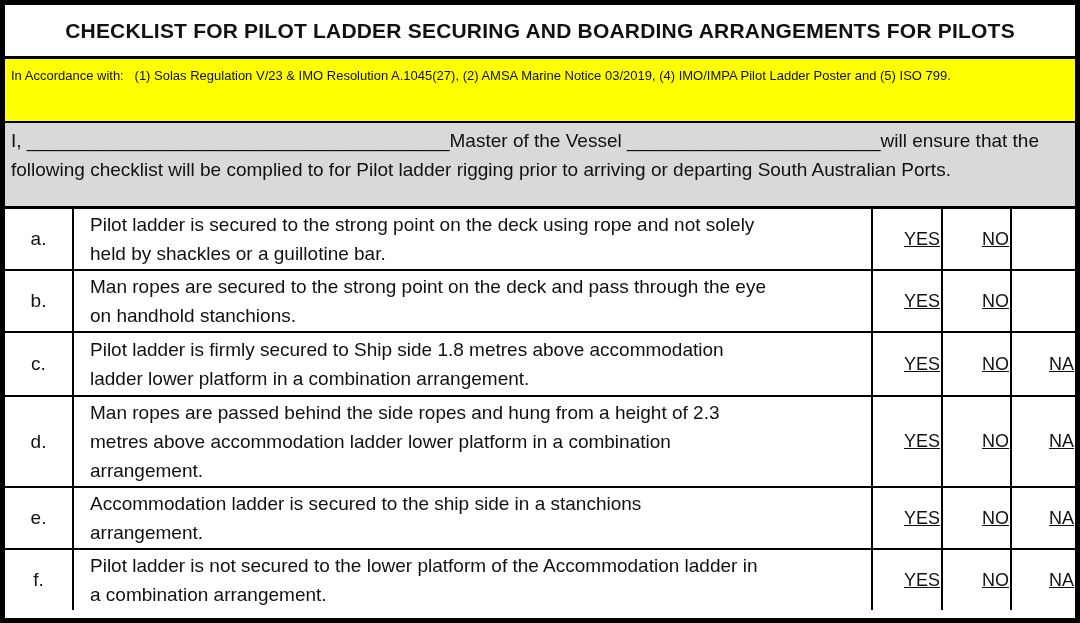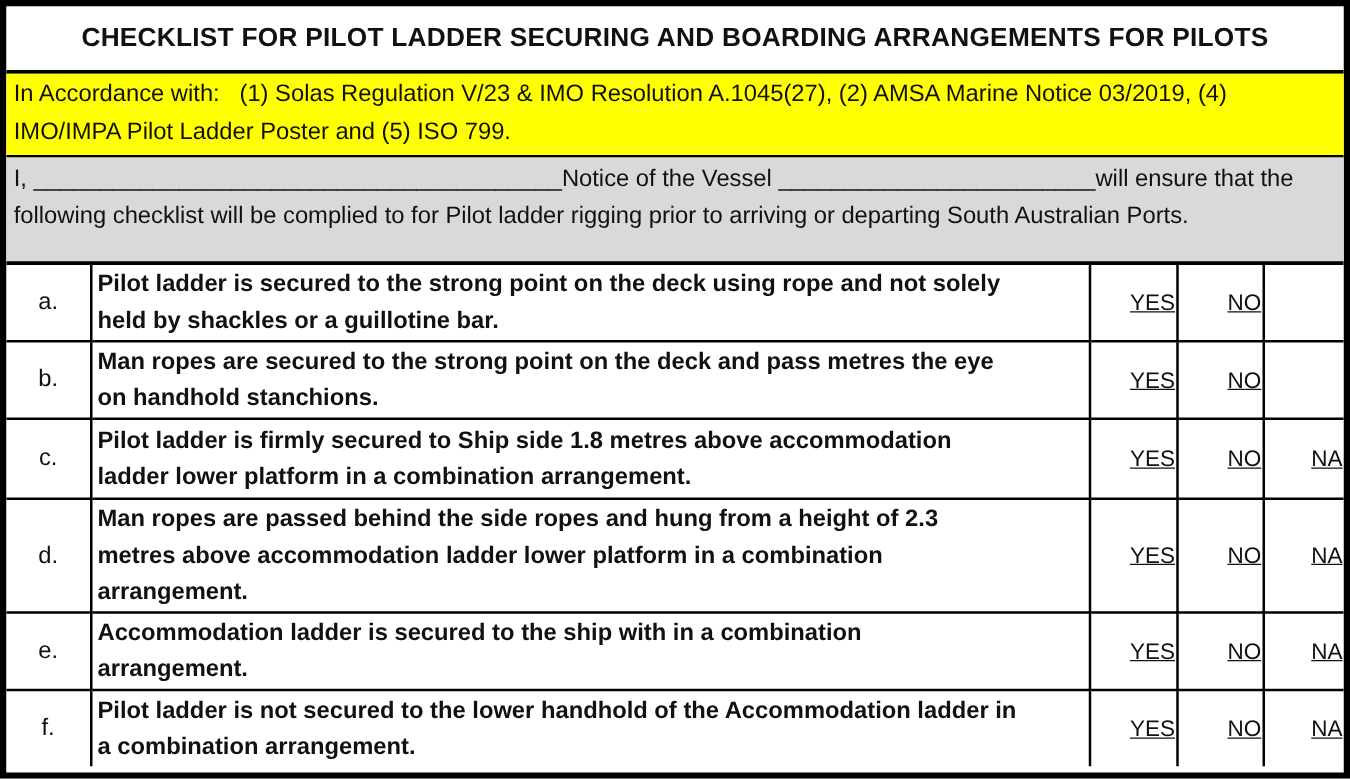--- a/index.html
+++ b/index.html
@@ -24,21 +24,21 @@
     font-size: 21px;
     letter-spacing: 0.2px;
     text-align: center;
   }
   .accordance {
     background: #FFFF00;
     border-bottom: 2px solid #000000;
     box-sizing: border-box;
     min-height: 64px;
     padding: 2px 6px 3px 6px;
-    font-size: 19px;
+    font-size: 13px;
     line-height: 30px;
     white-space: pre-wrap;
   }
   .declaration {
     background: #D9D9D9;
     border-bottom: 3px solid #000000;
     box-sizing: border-box;
     min-height: 86px;
     padding: 3px 6px 5px 6px;
     font-size: 19px;
@@ -53,65 +53,64 @@
     table-layout: fixed;
     font-size: 19px;
   }
   table.checklist td {
     border: 2px solid #000000;
     vertical-align: middle;
     box-sizing: border-box;
   }
   td.letter-cell { text-align: center; font-size: 19px; }
   td.desc-cell {
-    padding: 1px 4px;
+    padding: 1px 16px;
     line-height: 29px;
     white-space: pre-wrap;
-    font-weight: bold;
   }
   td.opt-cell { text-align: right; font-size: 18px; text-decoration: underline; }
   
   tr.row-a { height: 61px; }
   tr.row-b { height: 59px; }
   tr.row-c { height: 64px; }
   tr.row-d { height: 86px; }
   tr.row-e { height: 58px; }
   tr.row-f { height: 58px; }
 </style>
 </head>
 <body>
 
 <div class="page">
 
   <div class="title-row">CHECKLIST FOR PILOT LADDER SECURING AND BOARDING ARRANGEMENTS FOR PILOTS</div>
 
   <div class="accordance">In Accordance with:   (1) Solas Regulation V/23 &amp; IMO Resolution A.1045(27), (2) AMSA Marine Notice 03/2019, (4) IMO/IMPA Pilot Ladder Poster and (5) ISO 799.</div>
 
-  <p class="declaration"><span>I, </span><span>________________________________________</span><span>Notice of the Vessel </span><span>________________________</span><span>will ensure that the following checklist will be complied to for Pilot ladder rigging prior to arriving or departing South Australian Ports.</span></p>
+  <p class="declaration"><span>I, </span><span>________________________________________</span><span>Master of the Vessel </span><span>________________________</span><span>will ensure that the following checklist will be complied to for Pilot ladder rigging prior to arriving or departing South Australian Ports.</span></p>
 
   <table class="checklist">
     <colgroup>
       <col style="width:68px">
       <col>
       <col style="width:70px">
       <col style="width:69px">
       <col style="width:64px">
     </colgroup>
     <tbody>
         <tr class="row-a">
           <td class="letter-cell">a.</td>
           <td class="desc-cell">Pilot ladder is secured to the strong point on the deck using rope and not solely
 held by shackles or a guillotine bar.</td>
           <td class="opt-cell">YES</td>
           <td class="opt-cell">NO</td>
           <td class="opt-cell"></td>
         </tr>
         <tr class="row-b">
           <td class="letter-cell">b.</td>
-          <td class="desc-cell">Man ropes are secured to the strong point on the deck and pass metres the eye
+          <td class="desc-cell">Man ropes are secured to the strong point on the deck and pass through the eye
 on handhold stanchions.</td>
           <td class="opt-cell">YES</td>
           <td class="opt-cell">NO</td>
           <td class="opt-cell"></td>
         </tr>
         <tr class="row-c">
           <td class="letter-cell">c.</td>
           <td class="desc-cell">Pilot ladder is firmly secured to Ship side 1.8 metres above accommodation
 ladder lower platform in a combination arrangement.</td>
           <td class="opt-cell">YES</td>
@@ -122,29 +121,29 @@
           <td class="letter-cell">d.</td>
           <td class="desc-cell">Man ropes are passed behind the side ropes and hung from a height of 2.3
 metres above accommodation ladder lower platform in a combination
 arrangement.</td>
           <td class="opt-cell">YES</td>
           <td class="opt-cell">NO</td>
           <td class="opt-cell">NA</td>
         </tr>
         <tr class="row-e">
           <td class="letter-cell">e.</td>
-          <td class="desc-cell">Accommodation ladder is secured to the ship with in a combination
+          <td class="desc-cell">Accommodation ladder is secured to the ship side in a stanchions
 arrangement.</td>
           <td class="opt-cell">YES</td>
           <td class="opt-cell">NO</td>
           <td class="opt-cell">NA</td>
         </tr>
         <tr class="row-f">
           <td class="letter-cell">f.</td>
-          <td class="desc-cell">Pilot ladder is not secured to the lower handhold of the Accommodation ladder in
+          <td class="desc-cell">Pilot ladder is not secured to the lower platform of the Accommodation ladder in
 a combination arrangement.</td>
           <td class="opt-cell">YES</td>
           <td class="opt-cell">NO</td>
           <td class="opt-cell">NA</td>
         </tr>
       </tbody>
   </table>
 
 </div>
 

